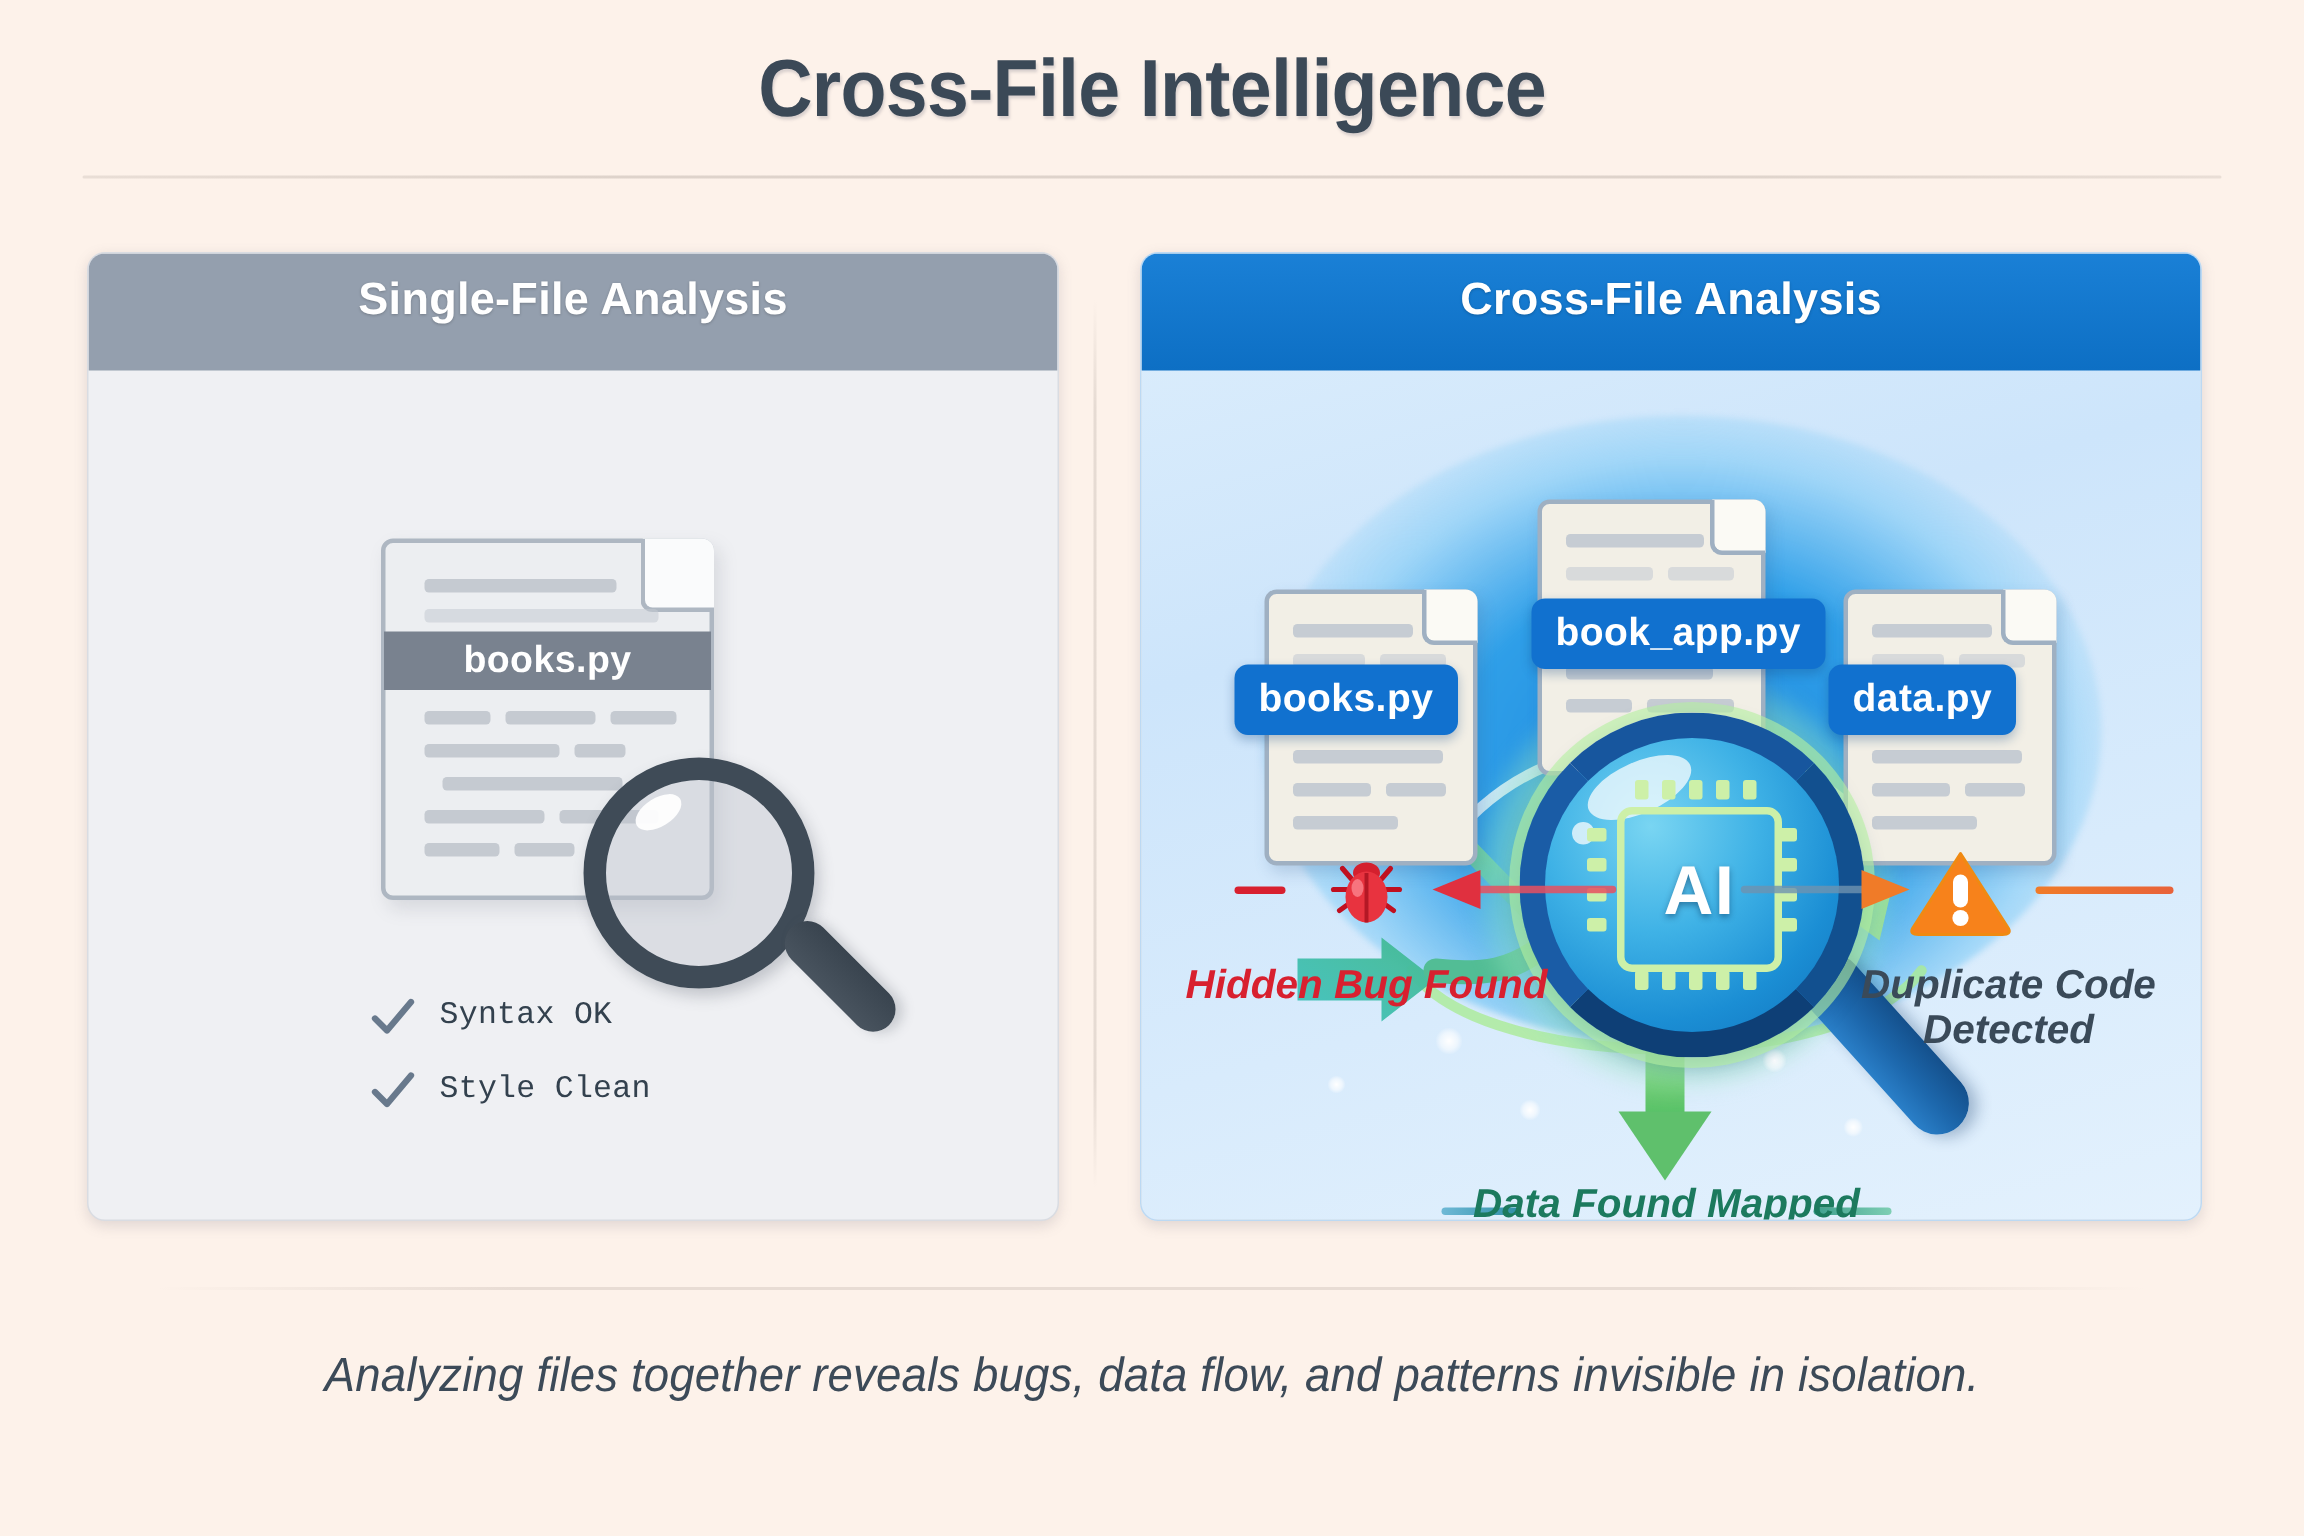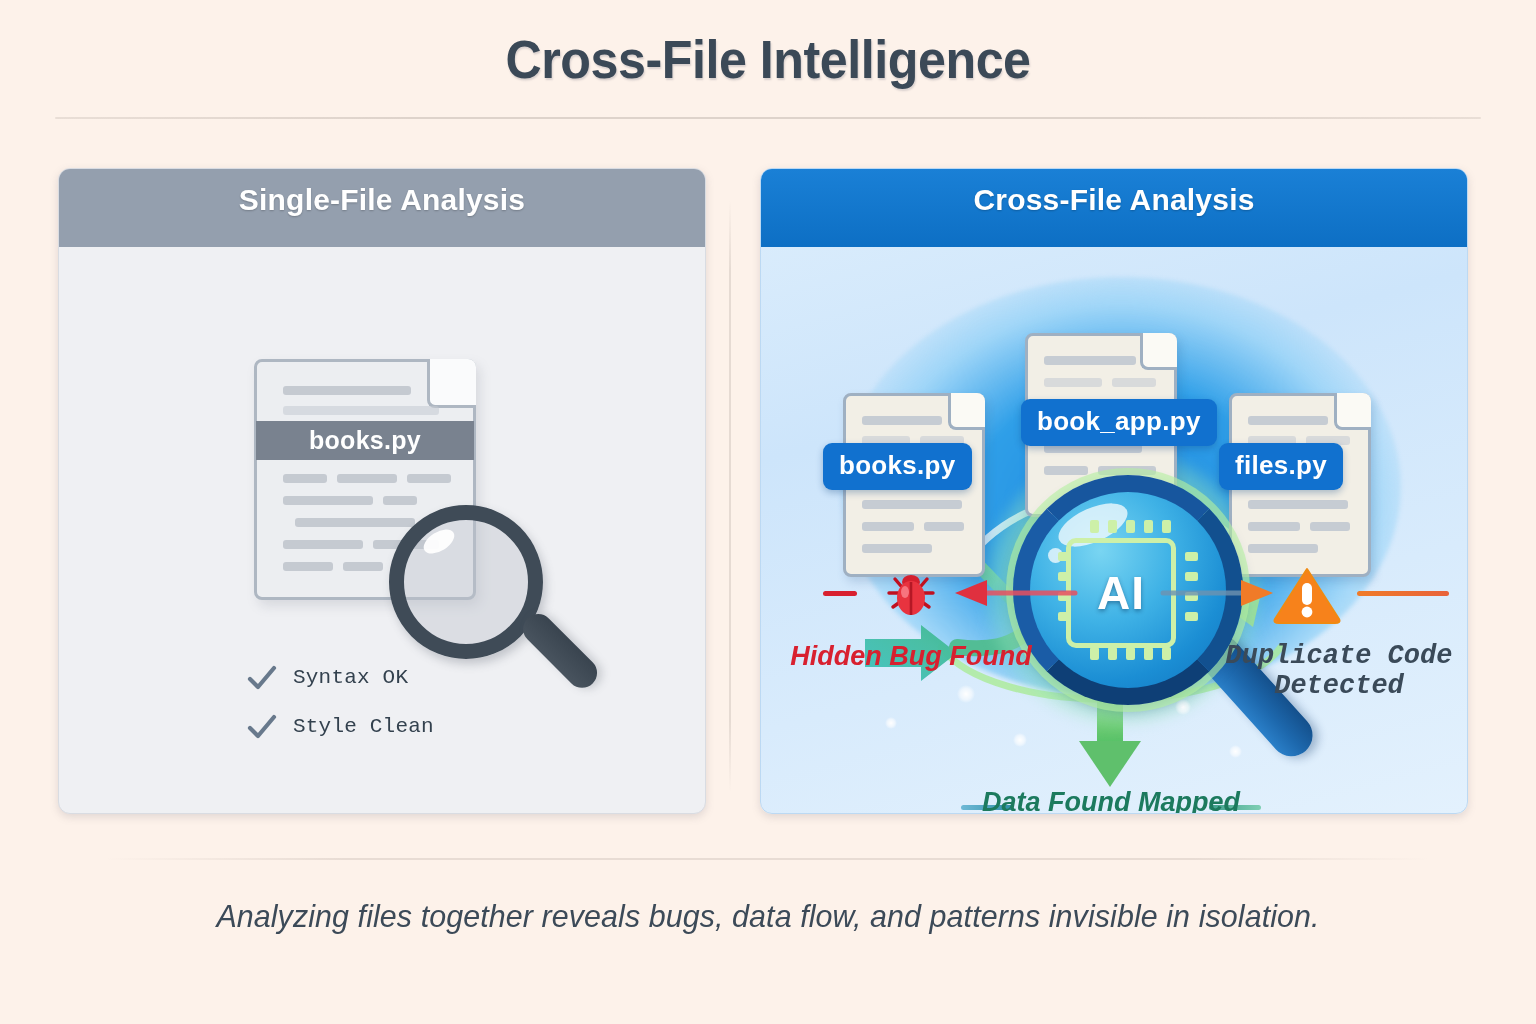--- a/index.html
+++ b/index.html
@@ -266,21 +266,21 @@
   }
   #ai-lens-gloss2 {
     position: absolute;
     left: 18px; top: 56px;
     width: 15px; height: 15px;
     background: rgba(255,255,255,0.72);
     border-radius: 50%;
   }
   #ai-chip {
     position: absolute;
-    left: 36px; top: 46px;
+    left: 48px; top: 46px;
     width: 100px; height: 100px;
     border: 5px solid #cdf0a8;
     border-radius: 10px;
     display: flex;
     align-items: center;
     justify-content: center;
     color: #ffffff;
     font-size: 46px;
     font-weight: bold;
     font-family: "Liberation Sans", sans-serif;
@@ -309,21 +309,21 @@
     text-align: center;
     font-family: "Liberation Sans Narrow", "Liberation Sans", sans-serif;
     font-style: italic;
     font-weight: bold;
     font-size: 27px;
     line-height: 1.12;
     white-space: pre-line;
     margin-top: 12px;
   }
   #label-bug       { left: 20px;  top: 382px; width: 260px; color: #d8202f; }
-  #label-duplicate { left: 448px; top: 382px; width: 260px; color: #3a4a59; font-family: Liberation Mono, monospace; }
+  #label-duplicate { left: 448px; top: 382px; width: 260px; color: #3a4a59; }
   #label-dataflow  { left: 200px; top: 528px; width: 300px; color: #1c7a5e; }
 
   #bug-icon {
     position: absolute;
     left: 122px; top: 318px;
     width: 56px; height: 56px;
   }
   #warn-icon {
     position: absolute;
     left: 512px; top: 318px;
@@ -496,21 +496,21 @@
       <div class="fc-line" style="left:16px; top:40px; width:48px; opacity:.6;"></div>
       <div class="fc-line" style="left:74px; top:40px; width:44px; opacity:.6;"></div>
       <div class="fc-line" style="left:16px; top:104px; width:100px;"></div>
       <div class="fc-line" style="left:16px; top:126px; width:52px;"></div>
       <div class="fc-line" style="left:78px; top:126px; width:40px;"></div>
       <div class="fc-line" style="left:16px; top:148px; width:70px;"></div>
     </div>
 
     <div class="file-badge" id="badge-left">books.py</div>
     <div class="file-badge" id="badge-center">book_app.py</div>
-    <div class="file-badge" id="badge-right">files.py</div>
+    <div class="file-badge" id="badge-right">data.py</div>
 
     <div class="spark" style="left:196px; top:438px; width:18px; height:18px;"></div>
     <div class="spark" style="left:252px; top:486px; width:14px; height:14px;"></div>
     <div class="spark" style="left:414px; top:452px; width:16px; height:16px;"></div>
     <div class="spark" style="left:468px; top:498px; width:13px; height:13px;"></div>
     <div class="spark" style="left:300px; top:300px; width:10px; height:10px;"></div>
     <div class="spark" style="left:124px; top:470px; width:12px; height:12px;"></div>
 
     <div id="ai-handle"></div>
     <div id="ai-lens">

